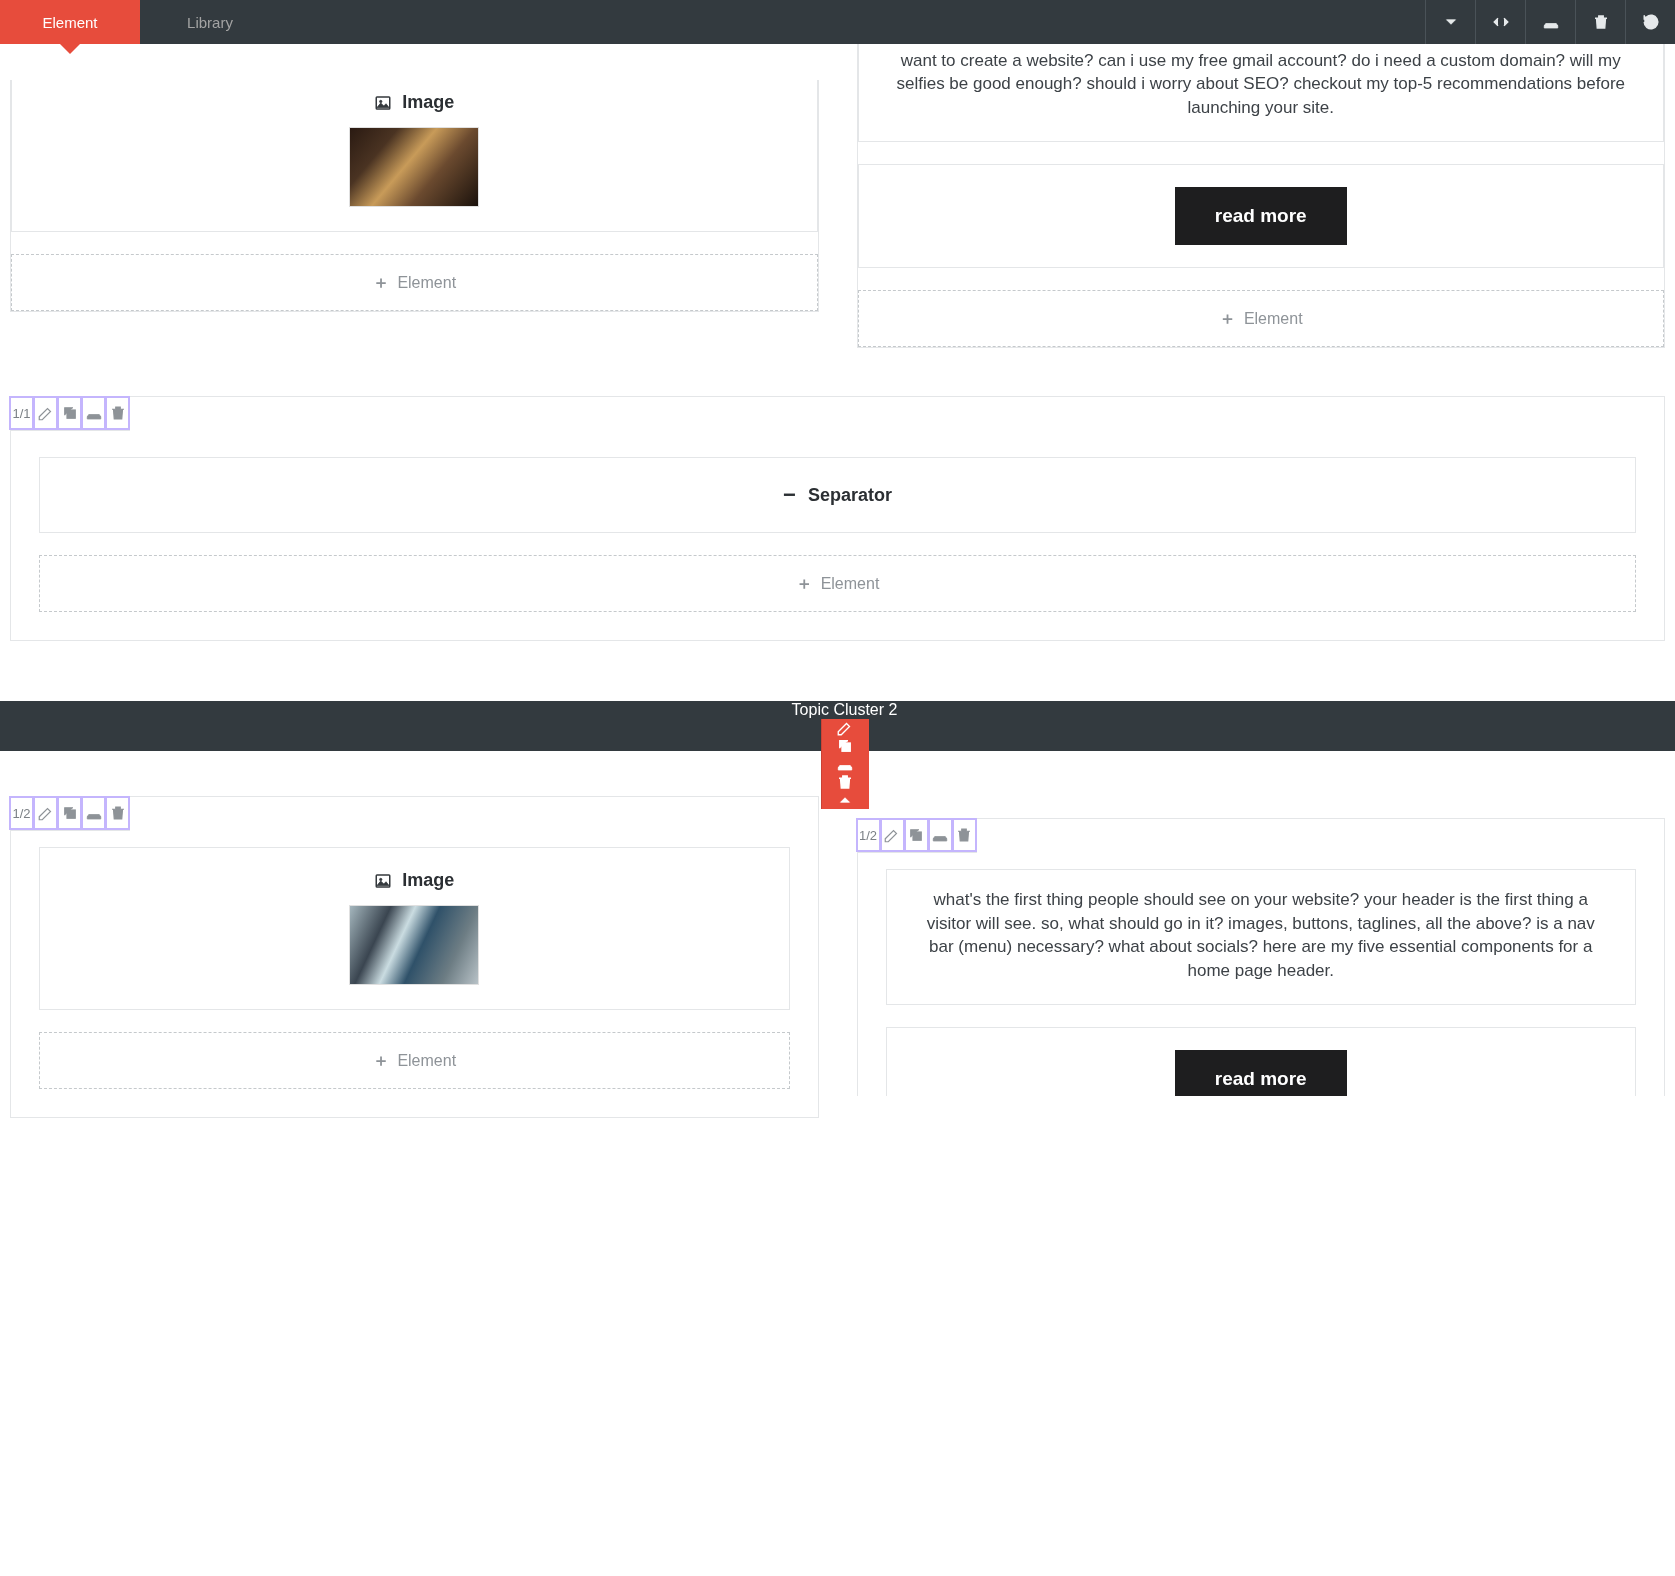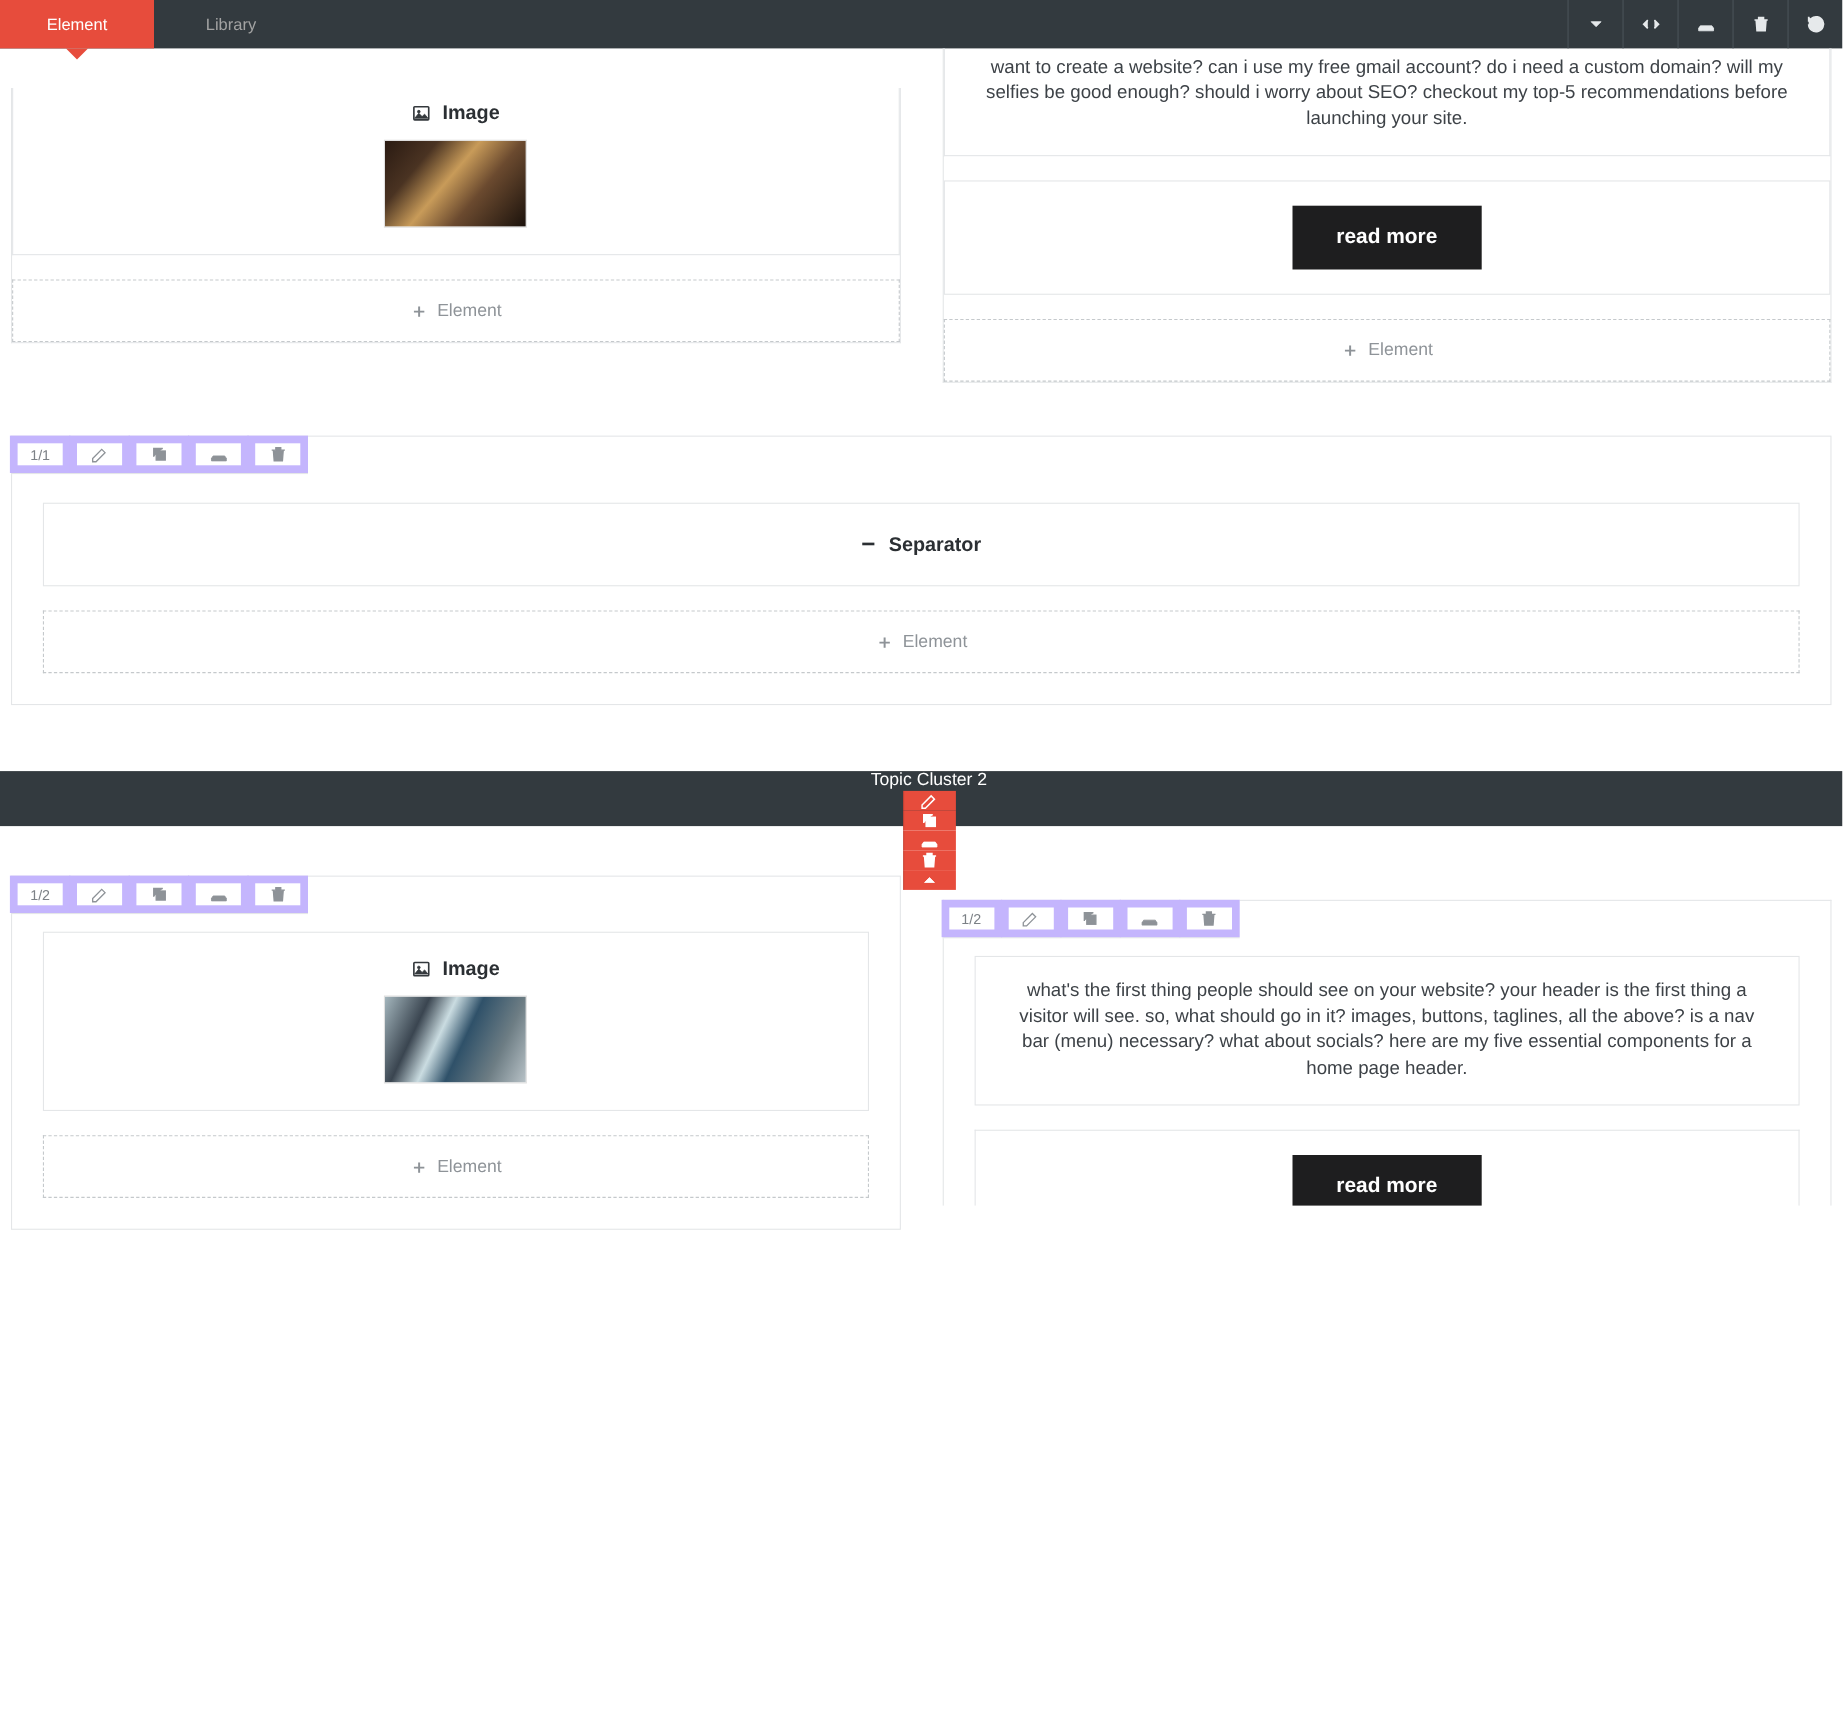--- a/index.html
+++ b/index.html
@@ -65,23 +65,23 @@
       position: relative;
     }
     .col-toolbar {
       display: flex;
       border-bottom: 1px solid #e4e6e8;
       position: absolute;
       top: -1px; left: -1px;
       background: #fff;
     }
     .col-toolbar .tb-cell {
-      width: 55px; height: 34px;
+      width: 25px; height: 34px;
       display: flex; align-items: center; justify-content: center;
-      border: 7px solid #c4b5fd;
+      border: 2px solid #c4b5fd;
       margin-left: -1px;
       color: #8e9398;
       font-size: 13px;
       cursor: pointer;
     }
     .col-toolbar .tb-cell.label { cursor: default; font-weight: 400; color: #7c8186; }
     .col-body { padding: 50px 28px 28px 28px; }
     .element-box {
       border: 1px solid #e4e6e8;
       padding: 22px 20px 24px;

